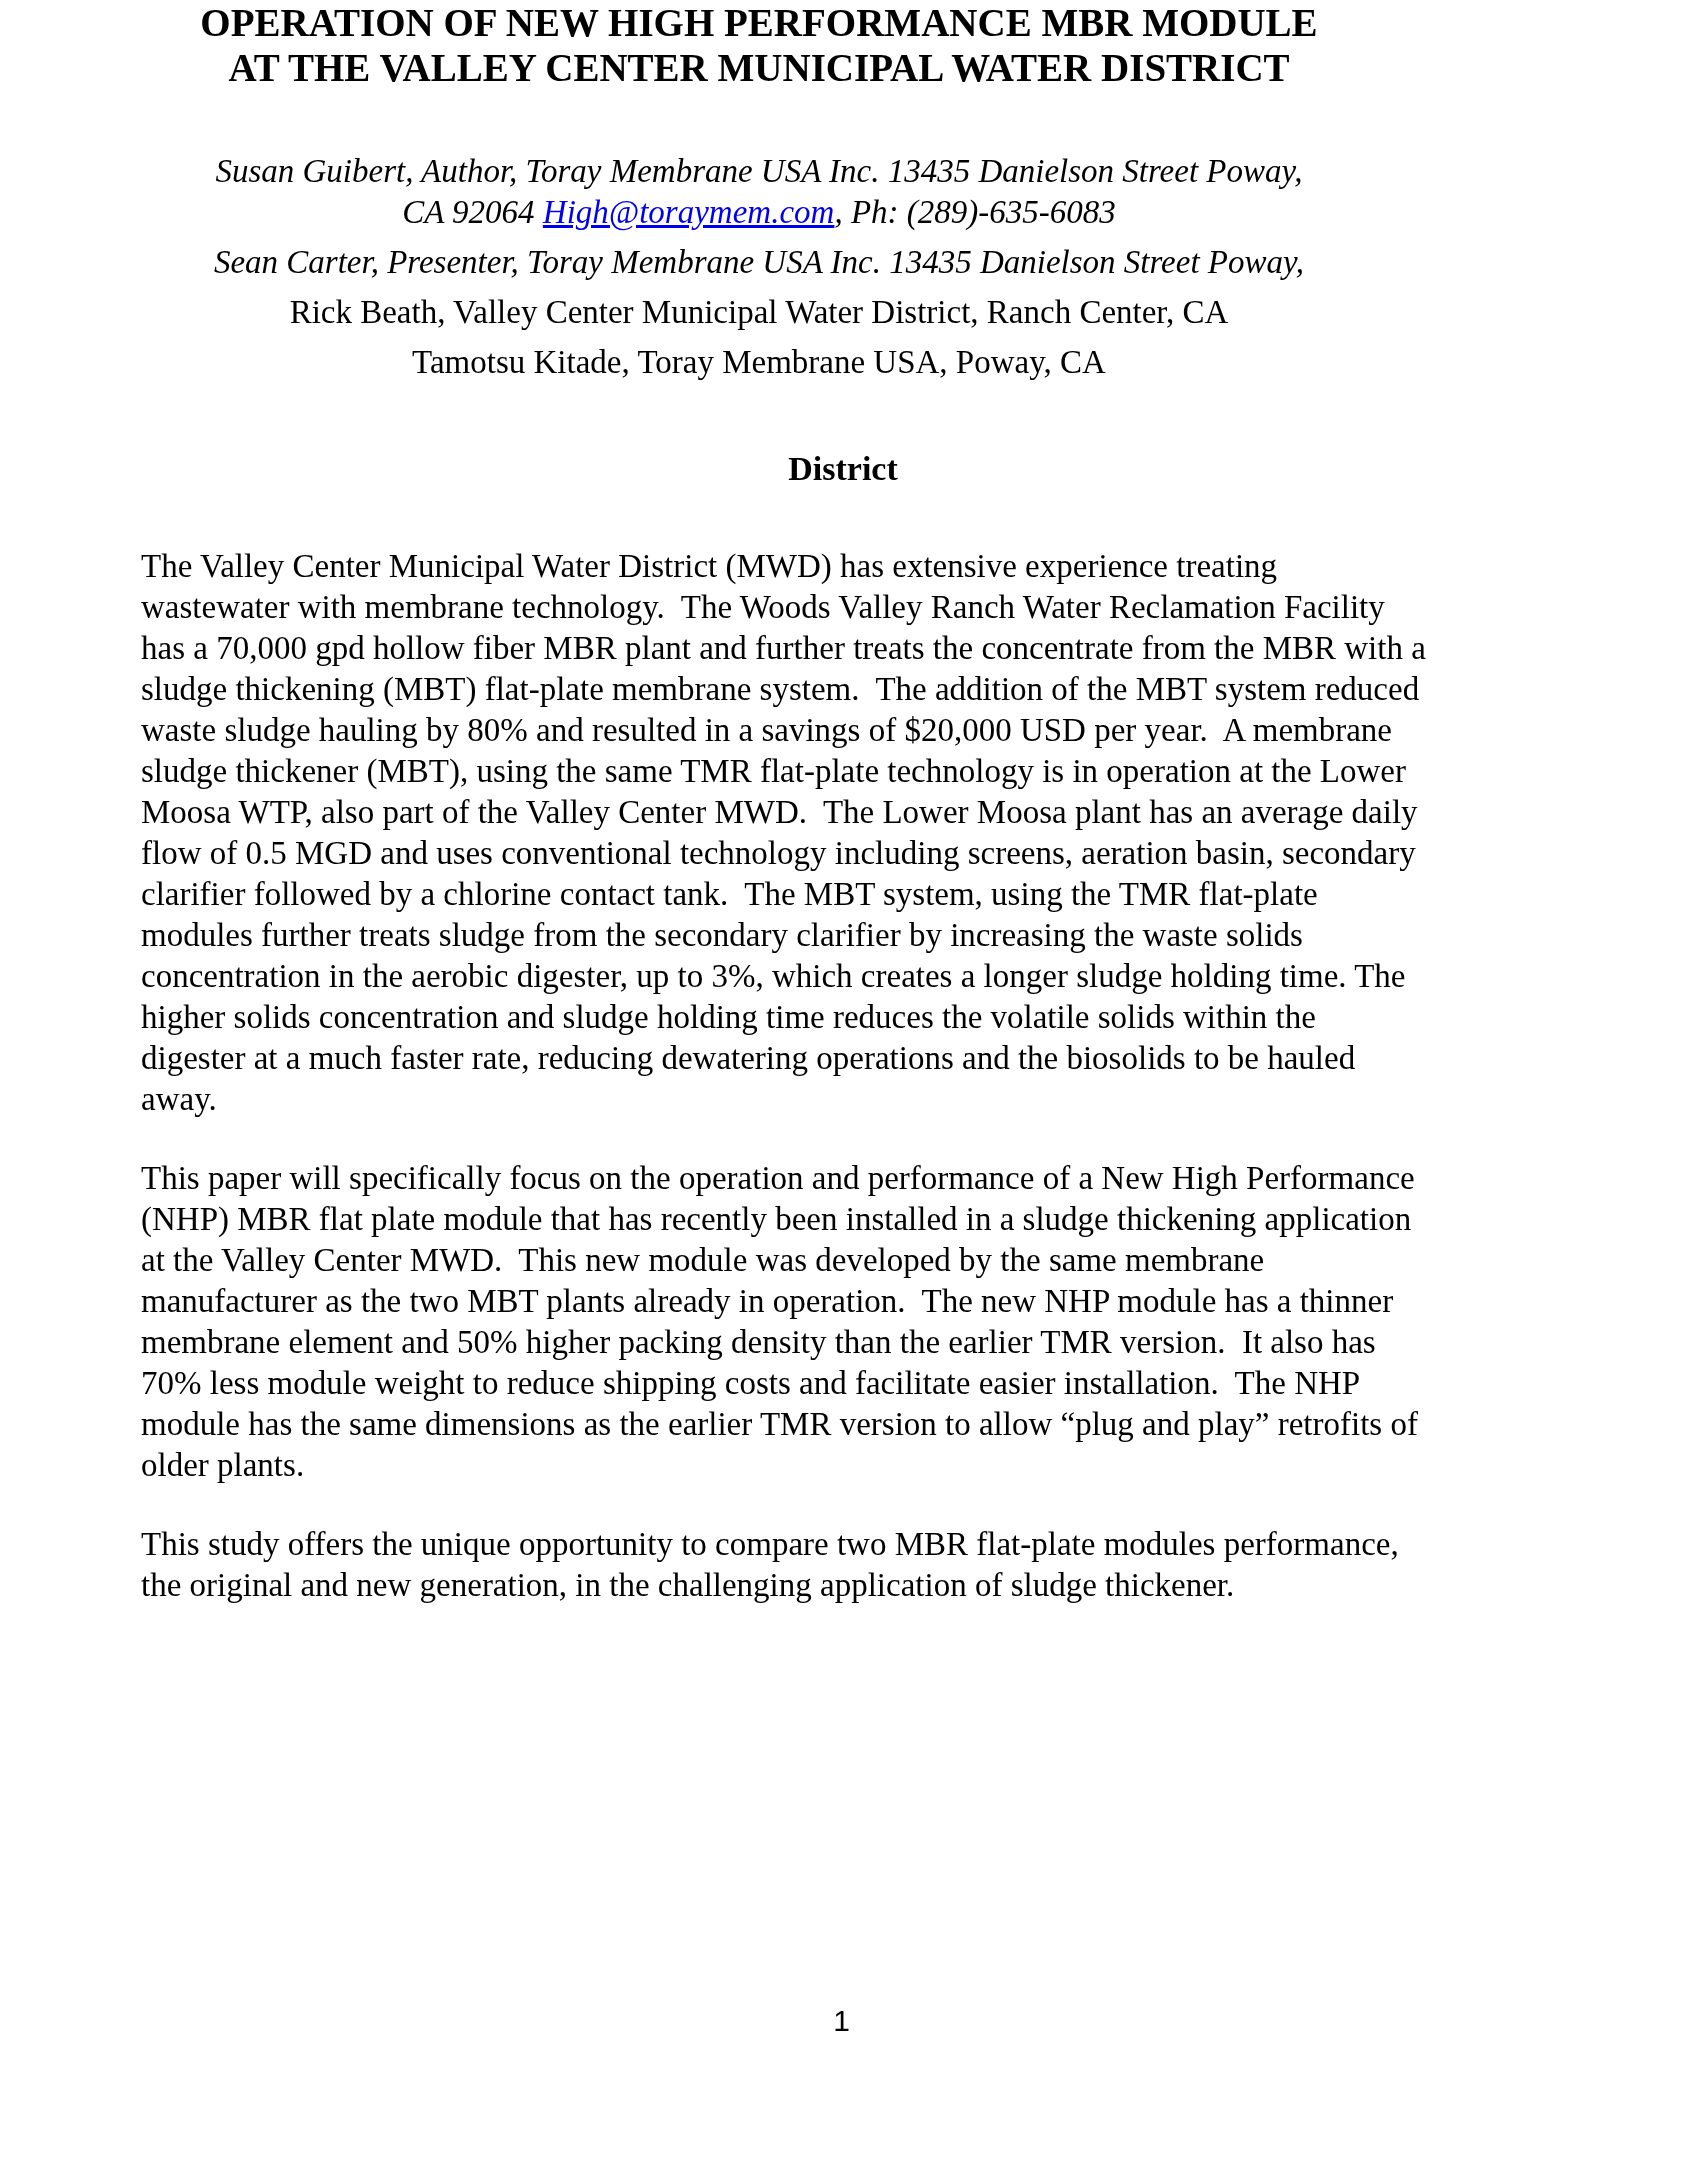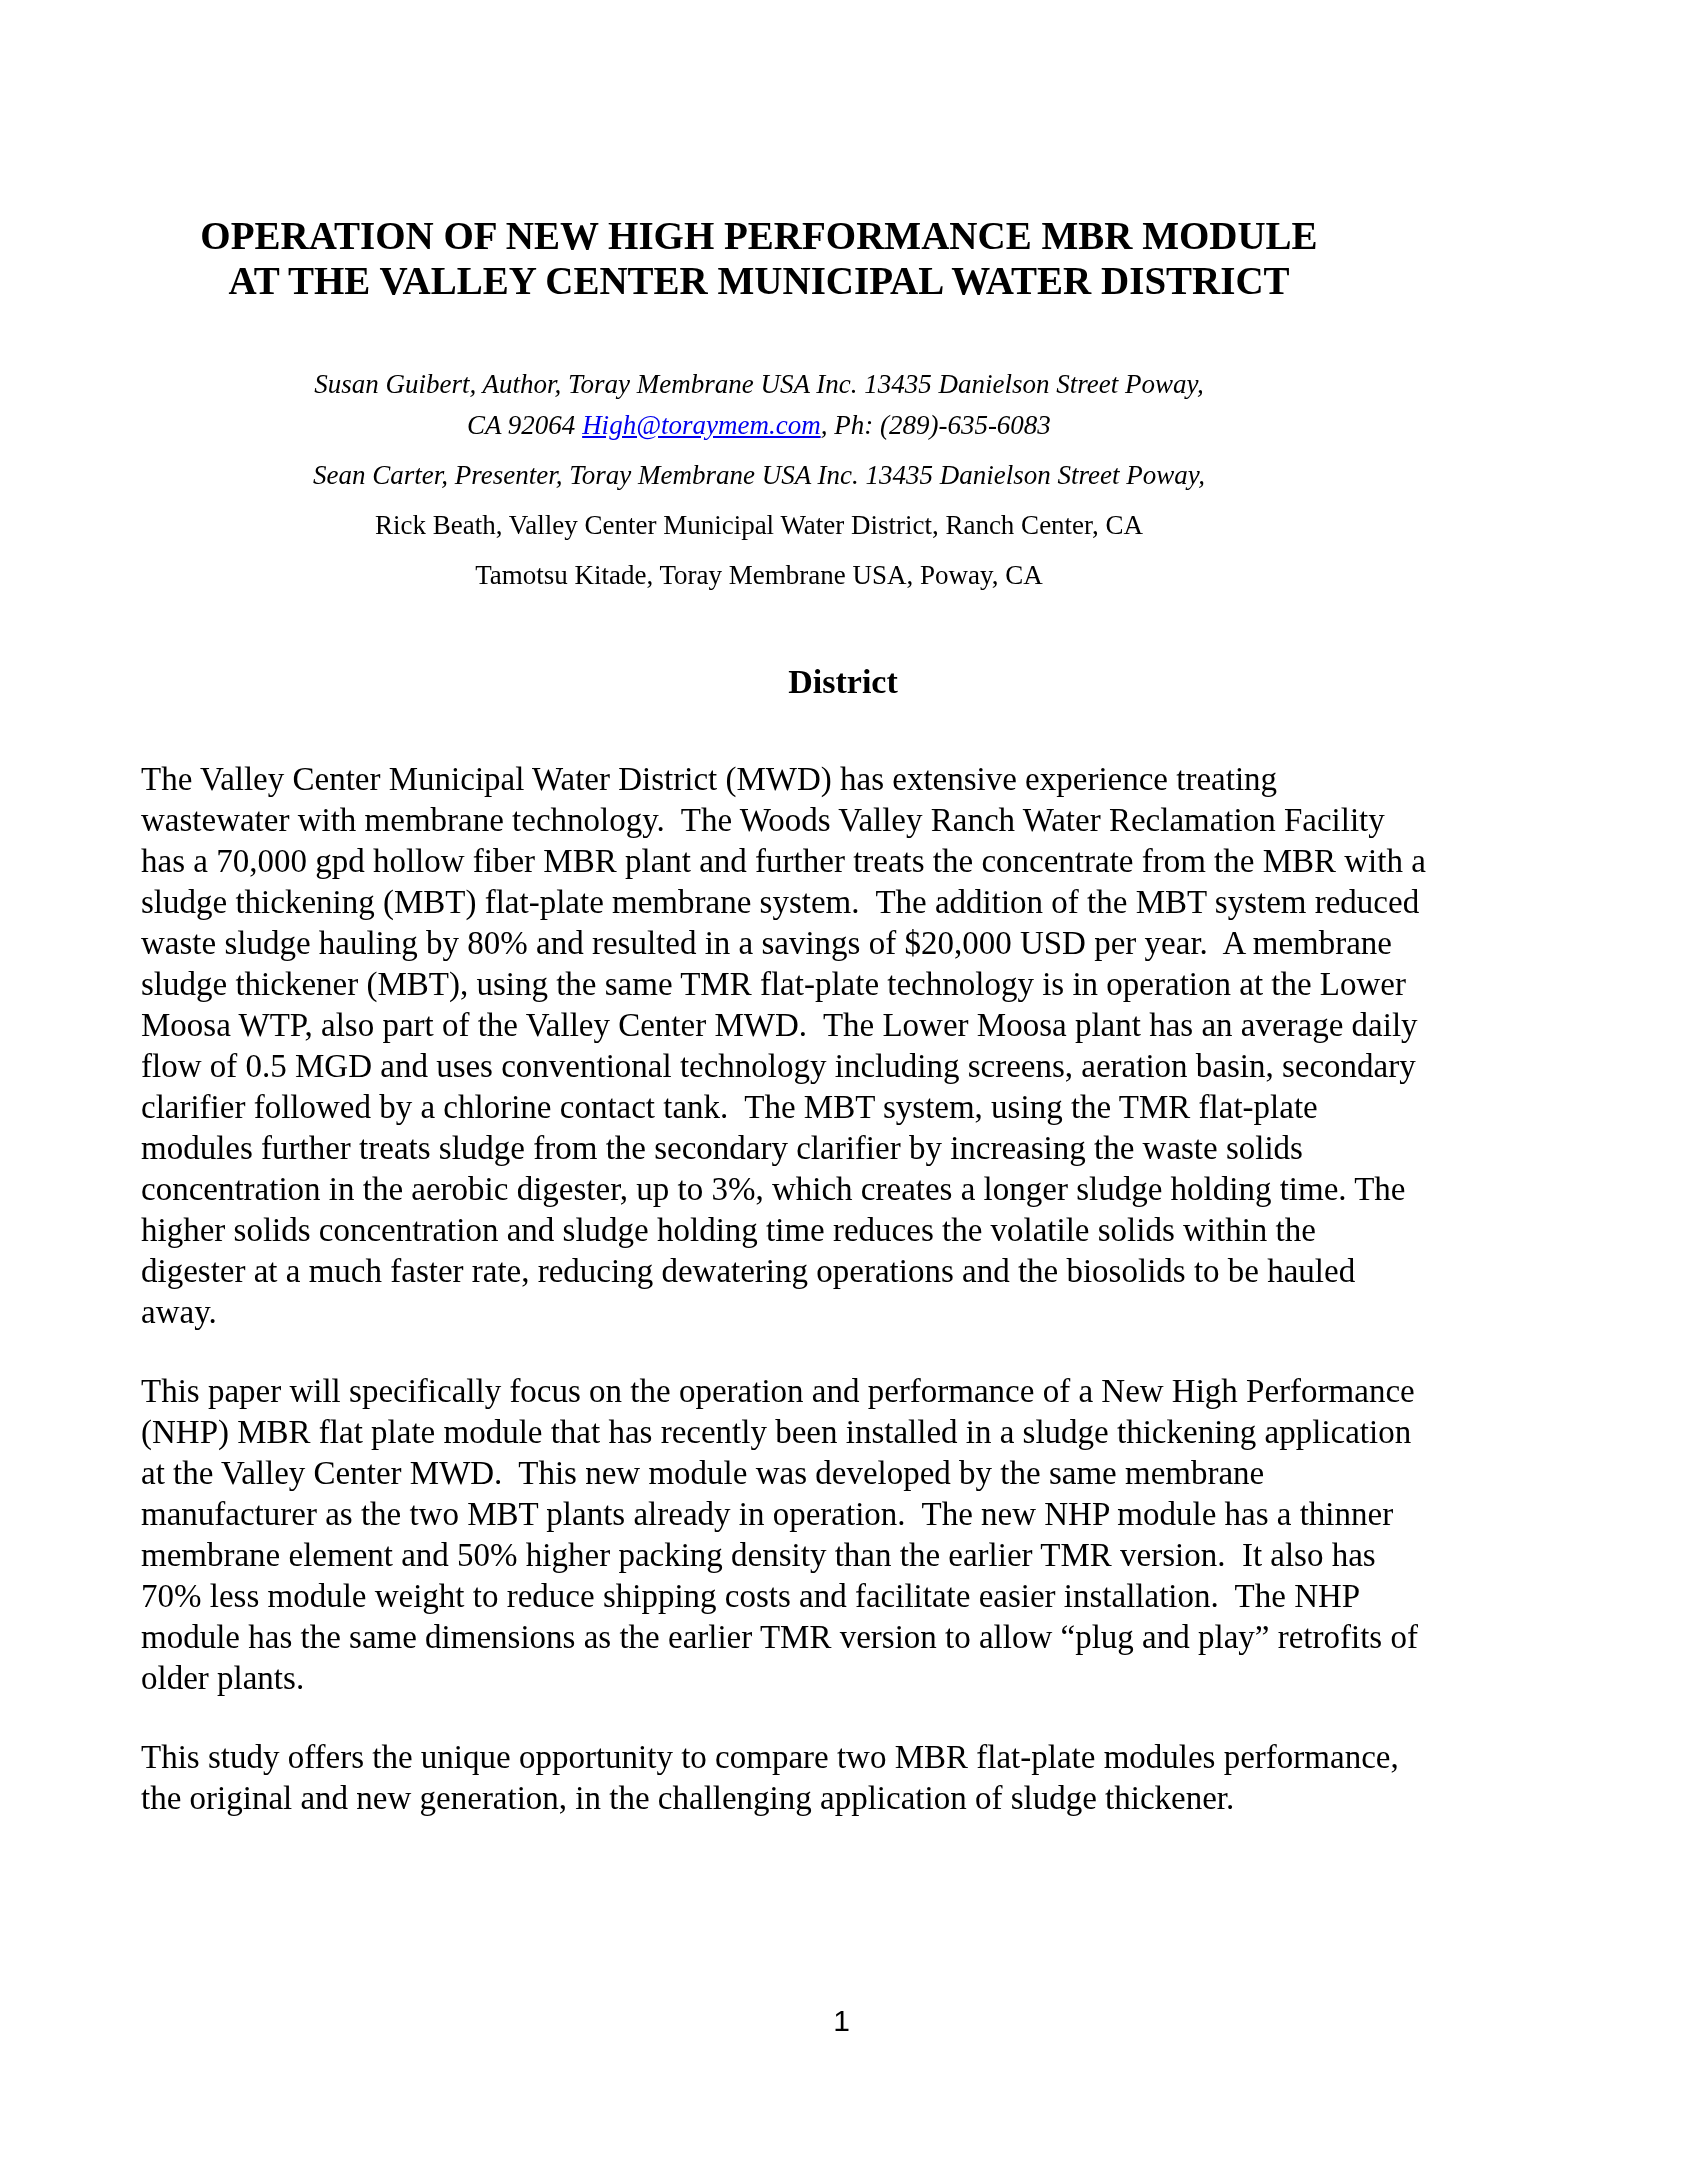--- a/index.html
+++ b/index.html
@@ -11,35 +11,34 @@
     position: relative;
     width: 1683px;
     height: 2178px;
     background: #ffffff;
     color: #000000;
     font-family: "Liberation Serif", "DejaVu Serif", serif;
     overflow: hidden;
   }
   .title-block {
     margin: 0;
-    padding-top: 213px;
     margin-left: 141px;
     width: 1236px;
     text-align: center;
     font-weight: bold;
     font-size: 39px;
     line-height: 45px;
     white-space: pre-line;
   }
   .authors {
     margin-top: 61px;
     margin-left: 141px;
     width: 1236px;
     text-align: center;
-    font-size: 27px;
+    font-size: 33px;
     line-height: 41px;
   }
   .author-entry { margin: 0 0 9px 0; }
   .author-entry.italic { font-style: italic; }
   .author-line { white-space: pre-wrap; }
   .email-link {
     color: #0000EE;
     text-decoration: underline;
     cursor: pointer;
   }

